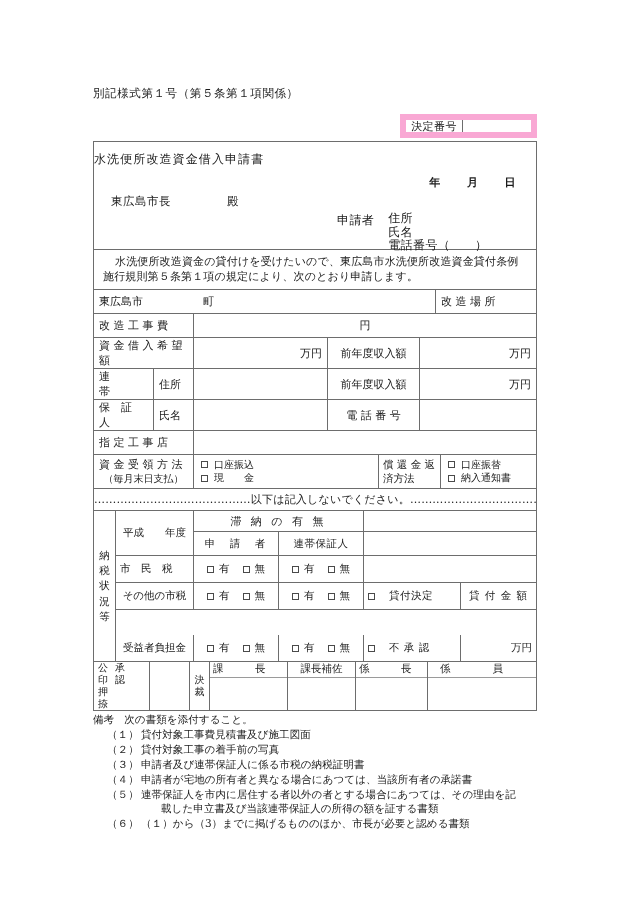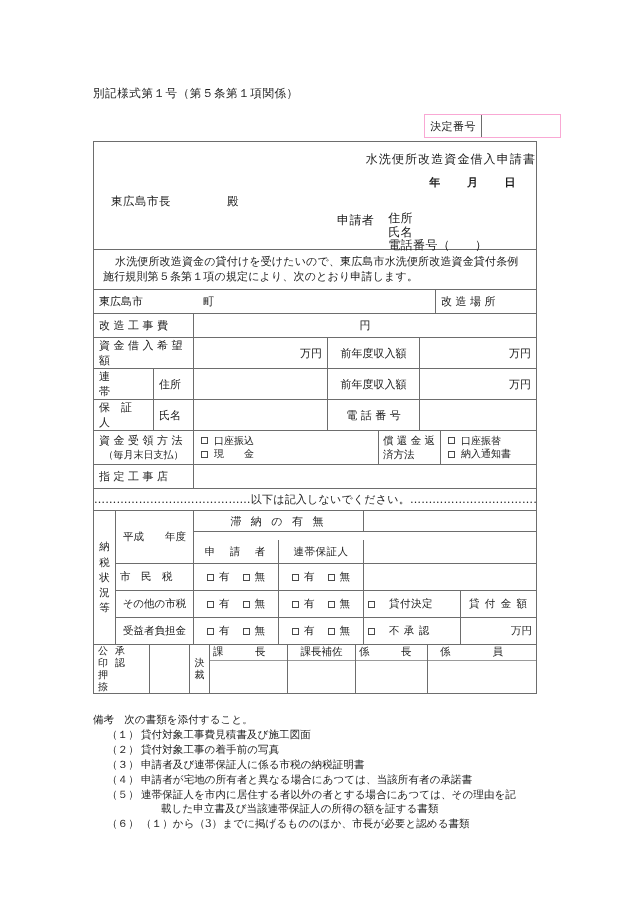--- a/index.html
+++ b/index.html
@@ -32,24 +32,23 @@
     white-space: nowrap;
   }
 
   
   .decision-box {
     position: absolute;
     left: 400px;
     top: 114px;
     width: 137px;
     height: 24px;
-    border: 1px solid #f9a8d4;
-    box-sizing: border-box;
-    display: flex;
-    margin-left: 24px;
+    border: 6px solid #f9a8d4;
+    box-sizing: border-box;
+    display: flex;
   }
   .decision-box .dlabel {
     width: 57px;
     border-right: 1px solid #6d6d6d;
     box-sizing: border-box;
     display: flex;
     align-items: center;
     justify-content: center;
     font-size: 11px;
     letter-spacing: 0.4px;
@@ -73,21 +72,21 @@
   .head {
     position: relative;
     height: 108px;
     border-bottom: 1px solid #6d6d6d;
     box-sizing: border-box;
   }
   .doc-title {
     position: absolute;
     left: 0; right: 0;
     top: 9px;
-    text-align: right;
+    text-align: left;
     font-size: 12px;
     letter-spacing: 1.1px;
   }
   .date-line {
     position: absolute;
     right: 20px;
     top: 33px;
     font-size: 11px;
     letter-spacing: 0.4px;
     font-weight: bold;
@@ -205,21 +204,21 @@
     display: flex;
     flex-direction: column;
     align-items: center;
     justify-content: center;
     font-size: 10.5px;
     line-height: 1.45;
     padding: 2px 0;
   }
   .tax-main { flex: 1; }
   .tax-row { display: flex; border-bottom: 1px solid #6d6d6d; }
-  .tax-row:last-child { border-bottom: none; }
+  .tax-row:last-child { border-bottom: none; margin-top: 25px; }
   .tc {
     box-sizing: border-box;
     border-right: 1px solid #6d6d6d;
     display: flex;
     align-items: center;
     font-size: 10.5px;
     padding: 0 4px;
   }
   .tc:last-child { border-right: none; }
   .w-year { width: 78px; }
@@ -391,20 +390,25 @@
 
     <div class="row">
       <div class="cell lbl" style="width:60px;">保　証　人</div>
       <div class="cell w-sub">氏名</div>
       <div class="cell" style="width:134px;"></div>
       <div class="cell center" style="width:92px;">電 話 番 号</div>
       <div class="cell" style="flex:1;"></div>
     </div>
 
     <div class="row">
+      <div class="cell lbl w-head">指 定 工 事 店</div>
+      <div class="cell" style="flex:1;"></div>
+    </div>
+
+    <div class="row">
       <div class="cell w-head" style="flex-direction:column;justify-content:center;align-items:stretch;padding:2px 5px;">
         <div class="spread" style="font-size:11px;">資 金 受 領 方 法</div>
         <div style="font-size:10px;text-align:center;">（毎月末日支払）</div>
       </div>
       <div class="cell" style="width:185px;padding:3px 7px;">
         <div class="cb-stack">
           <div class="cb-line">
             <span class="cb"></span>
             <span>口座振込</span>
           </div>
@@ -423,25 +427,20 @@
           <div class="cb-line">
             <span class="cb"></span>
             <span>口座振替</span>
           </div>
           <div class="cb-line">
             <span class="cb"></span>
             <span>納入通知書</span>
           </div>
         </div>
       </div>
-    </div>
-
-    <div class="row">
-      <div class="cell lbl w-head">指 定 工 事 店</div>
-      <div class="cell" style="flex:1;"></div>
     </div>
 
     <div class="notice">
       <span>……………………………………</span><span>以下は記入しないでください。</span><span>……………………………………</span>
     </div>
 
     <div class="tax-wrap">
       <div class="tax-side">
         <span>納</span>
         <span>税</span>
@@ -451,21 +450,21 @@
       </div>
       <div class="tax-main">
 
         <div class="tax-row">
           <div class="tc w-year" style="justify-content:center;">平成　　年度</div>
           <div style="flex:1;display:flex;flex-direction:column;">
             <div style="display:flex;border-bottom:1px solid #6d6d6d;">
               <div class="hdr-taino">滞 納 の 有 無</div>
               <div style="flex:1;"></div>
             </div>
-            <div style="display:flex;margin-top:8px;">
+            <div style="display:flex;">
               <div class="tc w-who" style="justify-content:center;letter-spacing:2px;height:23px;">申　請　者</div>
               <div class="tc w-who" style="justify-content:center;letter-spacing:0.5px;height:23px;">連帯保証人</div>
               <div style="flex:1;"></div>
             </div>
           </div>
         </div>
 
         <div class="tax-row">
           <div class="tc w-year" style="justify-content:space-between;height:26px;">市　民　税</div>
           <div class="tc w-who" style="height:26px;">

